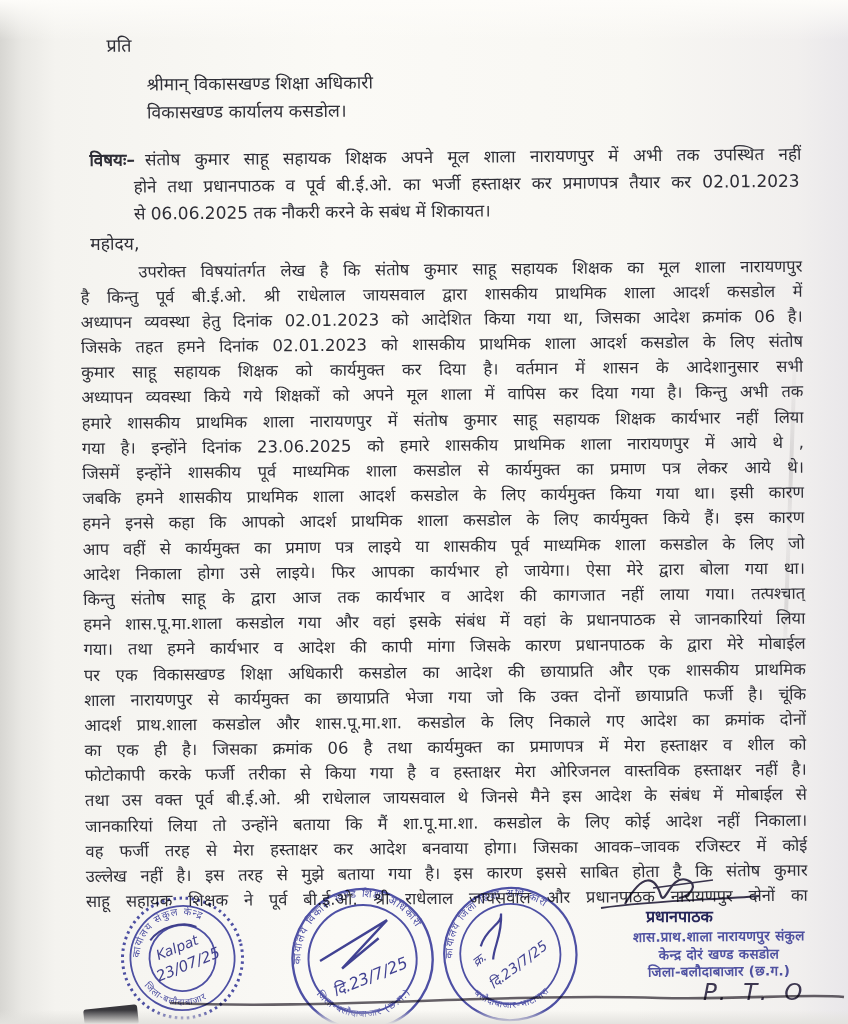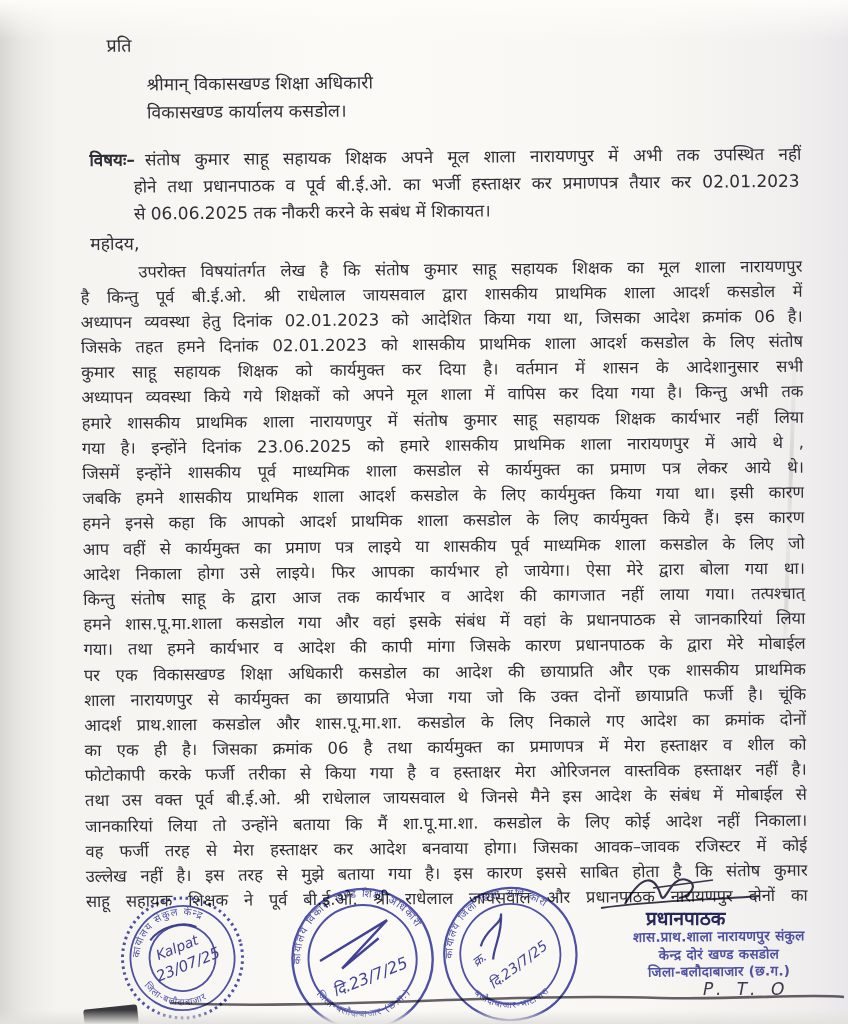--- a/index.html
+++ b/index.html
@@ -25,26 +25,26 @@
   .subj-just{text-align:justify;text-align-last:justify;height:27px;overflow:hidden;margin-right:2px;}
   .salutation{margin:3px 0 0 88px;font-size:17.5px;}
   .body{margin:5px 48px 0 78px;font-size:16.5px;}
   .body .body-line{line-height:25.2px;height:25.2px;overflow:hidden;
     text-align:justify;text-align-last:justify;}
   .body .body-line:first-child{text-indent:58px;}
   
   .stamp{position:absolute;mix-blend-mode:multiply;opacity:.92;}
   .stamp svg{overflow:visible;}
   .hm-signature{position:absolute;left:595px;top:866px;mix-blend-mode:multiply;}
-  .hm-title{position:absolute;left:646px;top:905px;font-size:19px;font-weight:bold;
+  .hm-title{position:absolute;left:646px;top:905px;font-size:16px;font-weight:bold;
     color:#27275f;mix-blend-mode:multiply;}
   .office-block{position:absolute;left:598px;top:928px;width:242px;text-align:center;
     color:#3b3ea0;font-weight:bold;font-size:13.5px;line-height:17.5px;
     transform:rotate(-0.6deg);opacity:.88;mix-blend-mode:multiply;letter-spacing:.3px;}
-  .pto{position:absolute;left:703px;top:979px;font-size:17px;font-style:italic;
+  .pto{position:absolute;left:703px;top:979px;font-size:23px;font-style:italic;
     color:#403a55;letter-spacing:5px;mix-blend-mode:multiply;}
   .pen-line{position:absolute;left:0;top:983px;mix-blend-mode:multiply;}
   .corner-blob{position:absolute;left:84px;top:1007px;width:54px;height:20px;
     background:#38373c;border-radius:3px;transform:rotate(-6deg);}
   .edge-shade-bottom{position:absolute;left:0;bottom:0;width:100%;height:14px;
     background:linear-gradient(0deg,#e3e2de,rgba(246,245,241,0));}
 </style>
 </head>
 <body>
 

